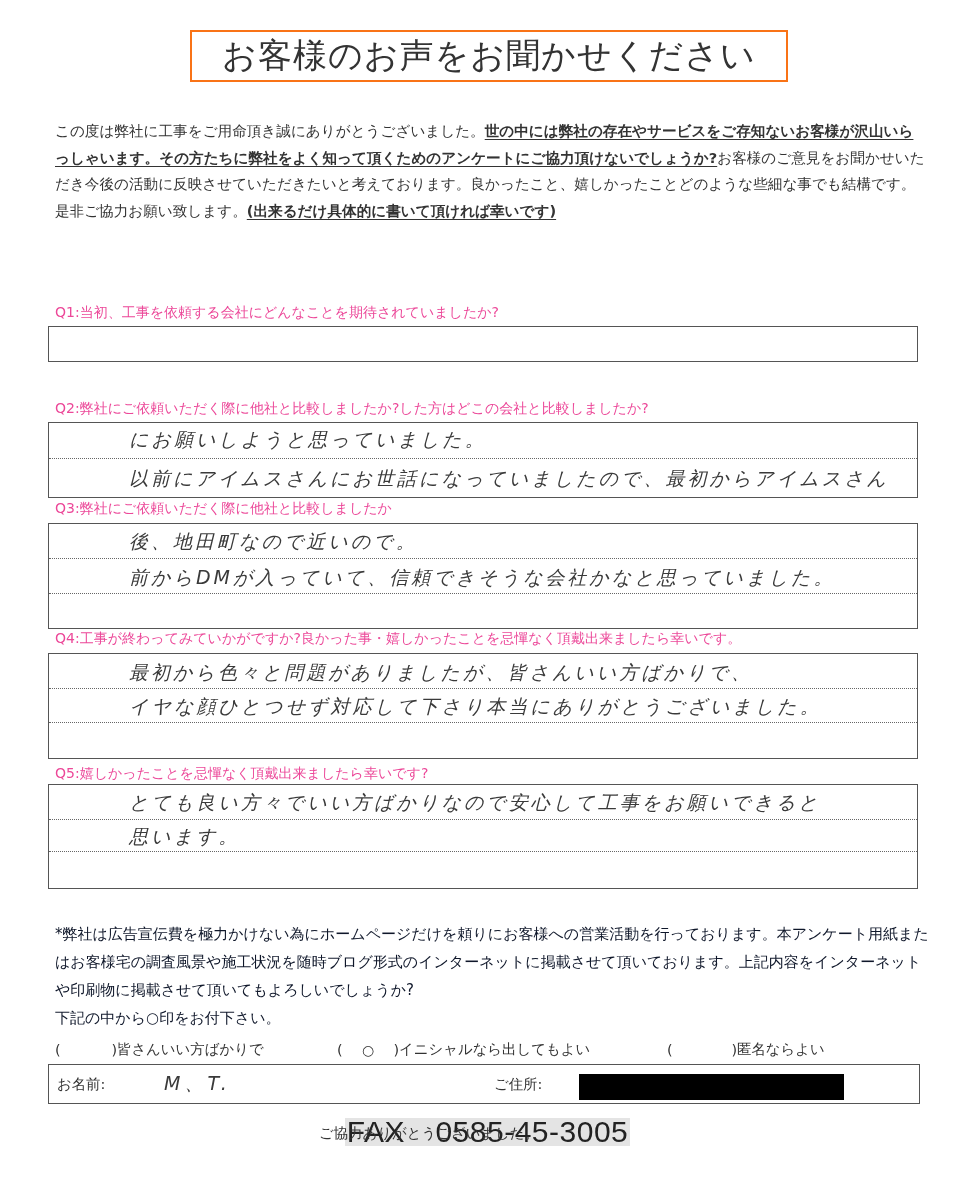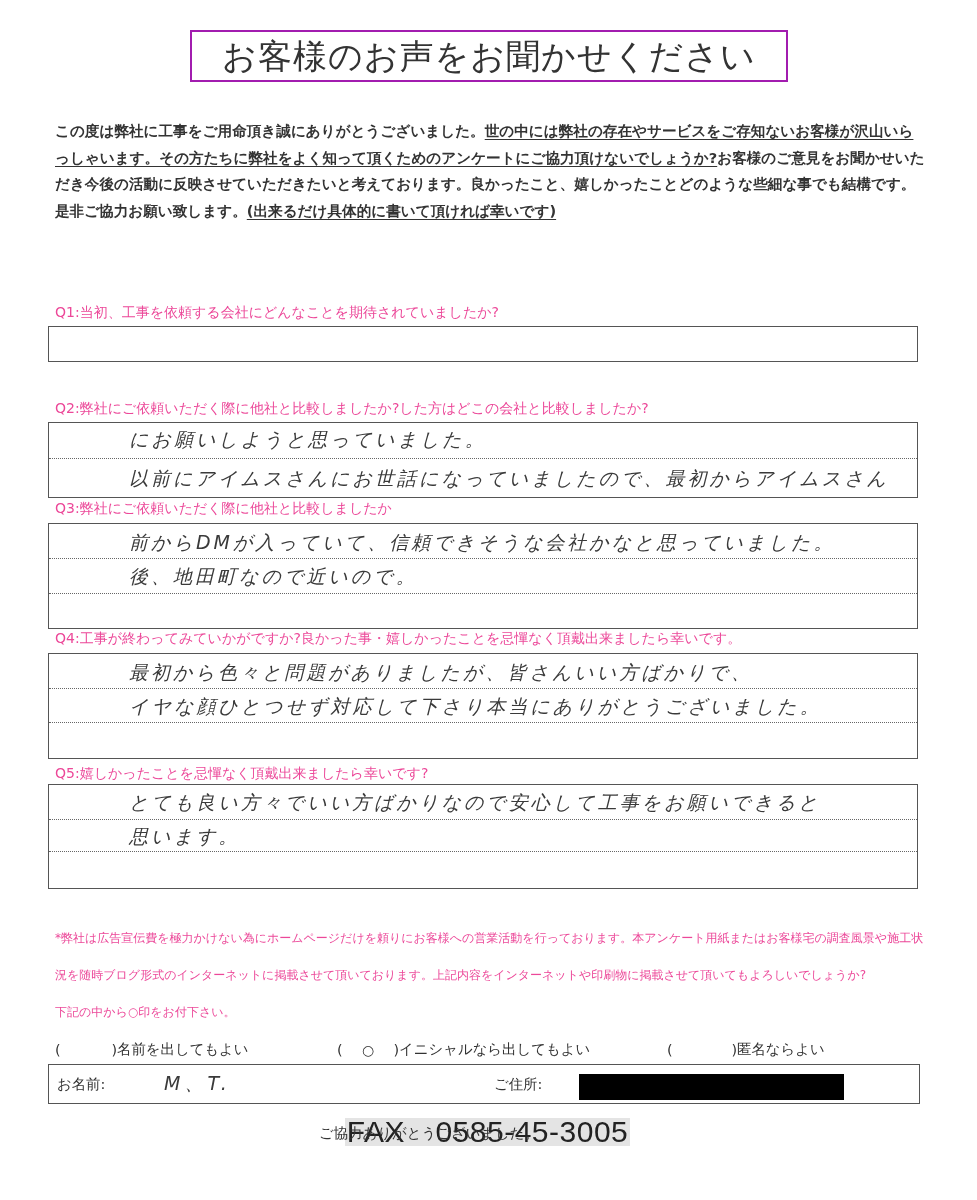--- a/index.html
+++ b/index.html
@@ -2,49 +2,49 @@
 <html><head>
 <meta charset="utf-8">
 <style>
   html, body { margin: 0; padding: 0; background: #ffffff; }
   body {
     width: 977px; height: 1200px; position: relative; overflow: hidden;
     font-family: "DejaVu Sans", "Liberation Sans", sans-serif; color: #333;
   }
   .title-box {
     position: absolute; left: 190px; top: 30px; width: 598px; height: 52px;
-    border: 2px solid #a21caf; box-sizing: border-box;
-    display: flex; align-items: flex-end; justify-content: center;
+    border: 2px solid #f97316; box-sizing: border-box;
+    display: flex; align-items: center; justify-content: center;
     font-size: 34px; color: #333; letter-spacing: 1px;
   }
   .intro {
     position: absolute; left: 55px; top: 118px; width: 870px;
     font-size: 14.6px; line-height: 26.5px; color: #333; font-weight: bold;
   }
-  .intro .normal { font-weight: bold; }
+  .intro .normal { font-weight: normal; }
   .intro .u { text-decoration: underline; text-underline-offset: 3px; font-weight: bold; }
   .q-label {
     position: absolute; left: 55px; font-size: 14px; color: #ec4899;
   }
   .ans-box {
     position: absolute; left: 48px; width: 870px; box-sizing: border-box;
     border: 1.5px solid #555; background: #fff;
   }
   .ans-line {
     position: relative; box-sizing: border-box;
     border-bottom: 1.5px dotted #666;
     height: 32px;
     font-family: "DejaVu Sans", sans-serif; font-size: 19px; color: #3a3a3a;
     padding-left: 80px; line-height: 32px; white-space: nowrap; overflow: hidden;
     font-style: italic; letter-spacing: 3px;
   }
   .ans-line:last-child { border-bottom: none; }
   .notice {
     position: absolute; left: 55px; top: 920px; width: 880px;
-    font-size: 12px; line-height: 37px; color: #ec4899;
+    font-size: 15px; line-height: 28px; color: #0f172a;
   }
   .options {
     position: absolute; left: 55px; top: 1040px; width: 870px;
     font-size: 14.4px; color: #333; display: flex;
   }
   .opt { display: flex; align-items: center; }
   .paren { display: inline-block; width: 62px; display: flex; justify-content: space-between; }
   .paren .mark { font-size: 14px; }
   .name-box {
     position: absolute; left: 48px; top: 1064px; width: 872px; height: 40px;
@@ -82,22 +82,22 @@
 </div>
 
 <div class="q-label" style="top:400px;">Q2:弊社にご依頼いただく際に他社と比較しましたか?した方はどこの会社と比較しましたか?</div>
 <div class="ans-box" style="top:422px;">
   <div class="ans-line" style="height:36px;line-height:32px;">にお願いしようと思っていました。</div>
   <div class="ans-line" style="height:38px;line-height:38px;">以前にアイムスさんにお世話になっていましたので、最初からアイムスさん</div>
 </div>
 
 <div class="q-label" style="top:500px;">Q3:弊社にご依頼いただく際に他社と比較しましたか</div>
 <div class="ans-box" style="top:523px;">
+  <div class="ans-line" style="height:35px;line-height:34px;">後、地田町なので近いので。</div>
   <div class="ans-line" style="height:35px;line-height:36px;">前からDMが入っていて、信頼できそうな会社かなと思っていました。</div>
-  <div class="ans-line" style="height:35px;line-height:34px;">後、地田町なので近いので。</div>
   <div class="ans-line" style="height:34px;"></div>
 </div>
 
 <div class="q-label" style="top:630px;">Q4:工事が終わってみていかがですか?良かった事・嬉しかったことを忌憚なく頂戴出来ましたら幸いです。</div>
 <div class="ans-box" style="top:653px;">
   <div class="ans-line" style="height:35px;line-height:36px;">最初から色々と問題がありましたが、皆さんいい方ばかりで、</div>
   <div class="ans-line" style="height:34px;line-height:34px;">イヤな顔ひとつせず対応して下さり本当にありがとうございました。</div>
   <div class="ans-line" style="height:35px;"></div>
 </div>
 
@@ -113,21 +113,21 @@
   <div>下記の中から○印をお付下さい。</div>
 </div>
 
 <div class="options">
   <div class="opt" style="width:270px;">
     <span class="paren">
         <span>(</span>
         <span class="mark"></span>
         <span>)</span>
       </span>
-    <span>名前を出してもよい</span>
+    <span>皆さんいい方ばかりで</span>
   </div>
   <div class="opt" style="width:330px;padding-left:12px;">
     <span class="paren">
         <span>(</span>
         <span class="mark">○</span>
         <span>)</span>
       </span>
     <span>イニシャルなら出してもよい</span>
   </div>
   <div class="opt">

